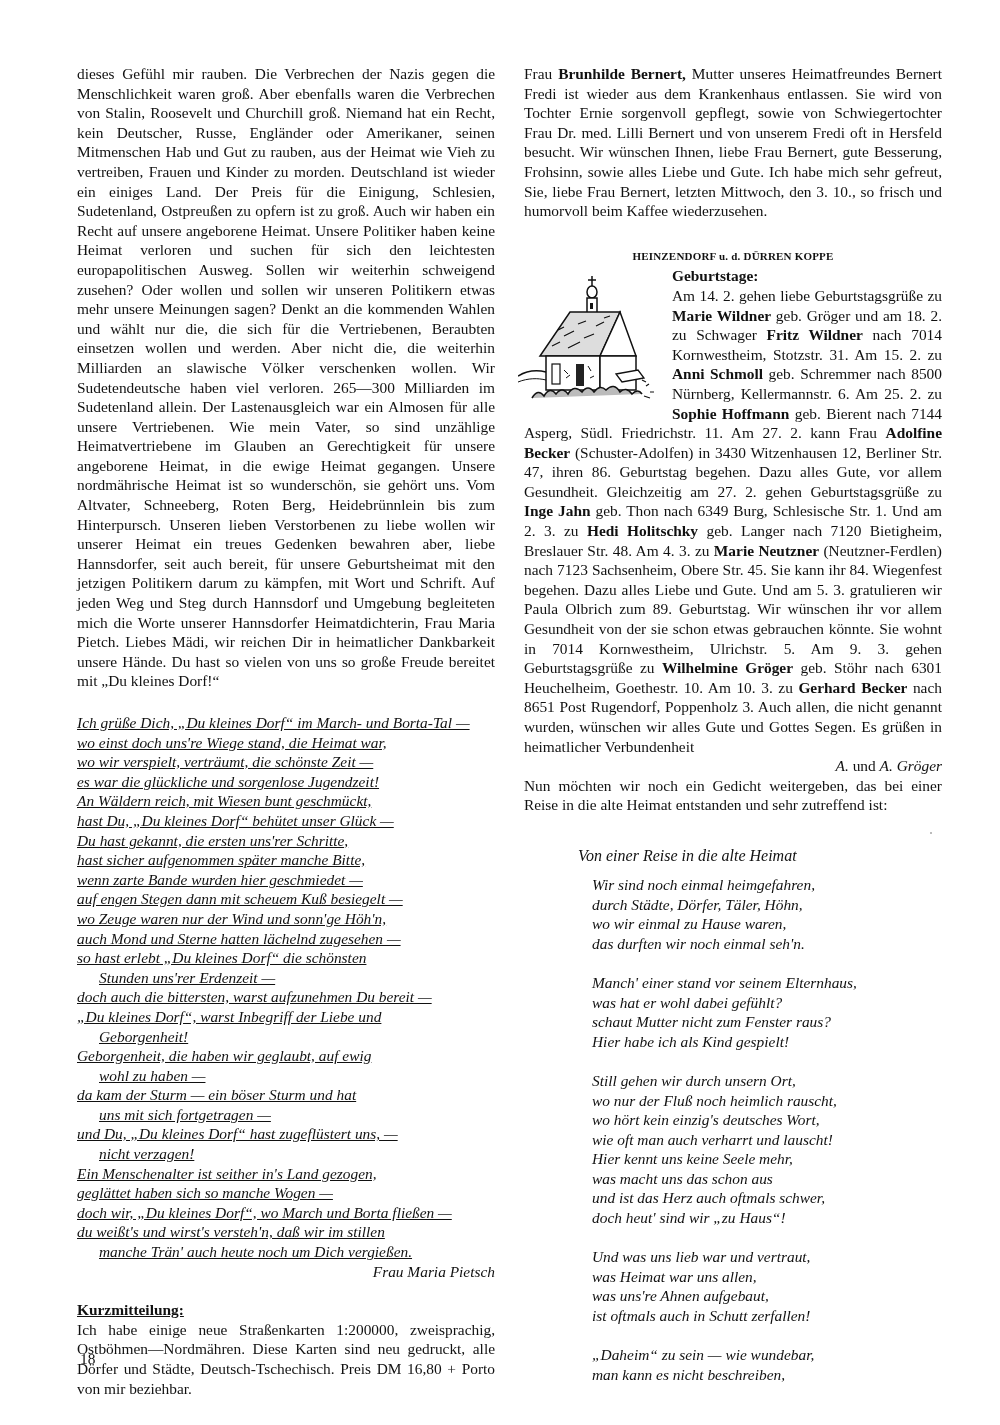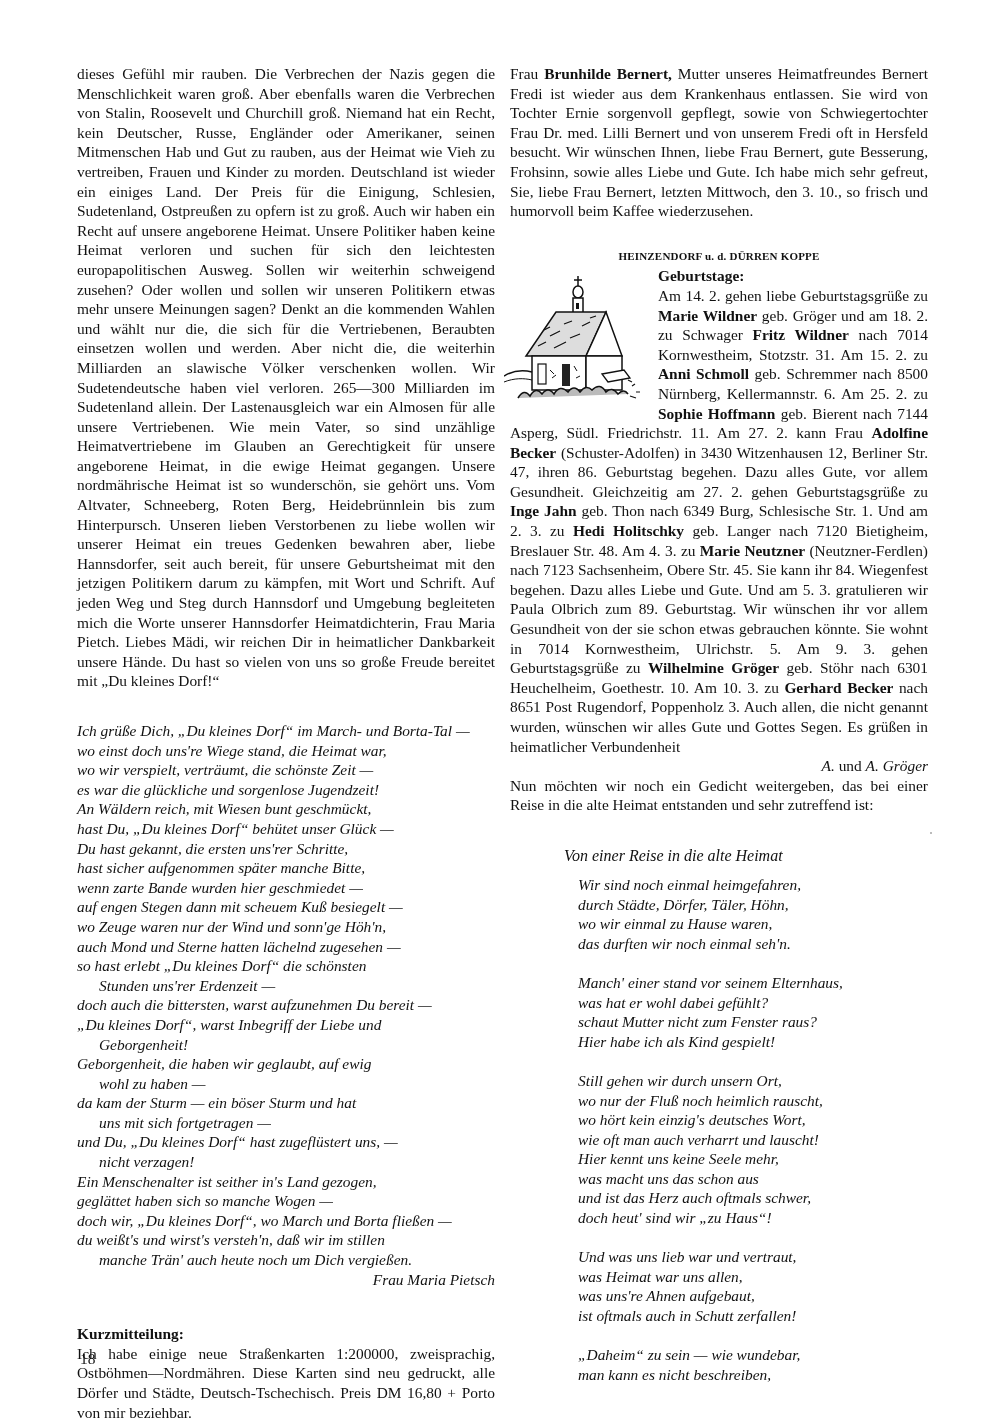--- a/index.html
+++ b/index.html
@@ -1,26 +1,26 @@
 <!DOCTYPE html>
 <html><head>
 <meta charset="utf-8">
 <style>
   html, body { margin: 0; padding: 0; background: #ffffff; }
   body { width: 1000px; height: 1425px; position: relative; overflow: hidden;
          font-family: "Liberation Serif", "DejaVu Serif", serif; color: #111; }
   .col { position: absolute; top: 64px; width: 418px; font-size: 15.4px; line-height: 19.6px; }
   .col-left { left: 77px; }
-  .col-right { left: 510px; }
+  .col-right { left: 524px; }
   .prose p { margin: 0; text-align: justify; hyphens: manual; }
-  .poem { margin-top: 30px; font-style: italic; }
+  .poem { margin-top: 22px; font-style: italic; text-decoration: underline; }
   .poem .line { display: block; white-space: nowrap; }
   .poem .line.indent { padding-left: 22px; }
   .signature { text-align: right; font-style: italic; }
-  .kurz-heading { font-weight: bold; margin-top: 35px; }
+  .kurz-heading { font-weight: bold; margin-top: 19px; text-decoration: underline; }
   .page-number { position: absolute; left: 80px; top: 1350px; font-size: 15.4px; }
   b { font-weight: bold; }
   .section-head { text-align: center; font-weight: bold; margin-top: 26px; font-size: 11px; letter-spacing: 0.2px; }
   .birthday-block { position: relative; }
   .chapel { float: left; width: 148px; height: 138px; margin: 0 6px 0 -6px; shape-outside: inset(0 0 0 0); }
   .sub-head { font-weight: bold; }
   .greet-sign { text-align: right; }
   .greet-sign i { font-style: italic; }
   .intro { margin-top: 0; }
   .poem2-title { font-style: italic; font-size: 16px; line-height: 26px; margin: 28px 0 6px 54px; white-space: nowrap; }

